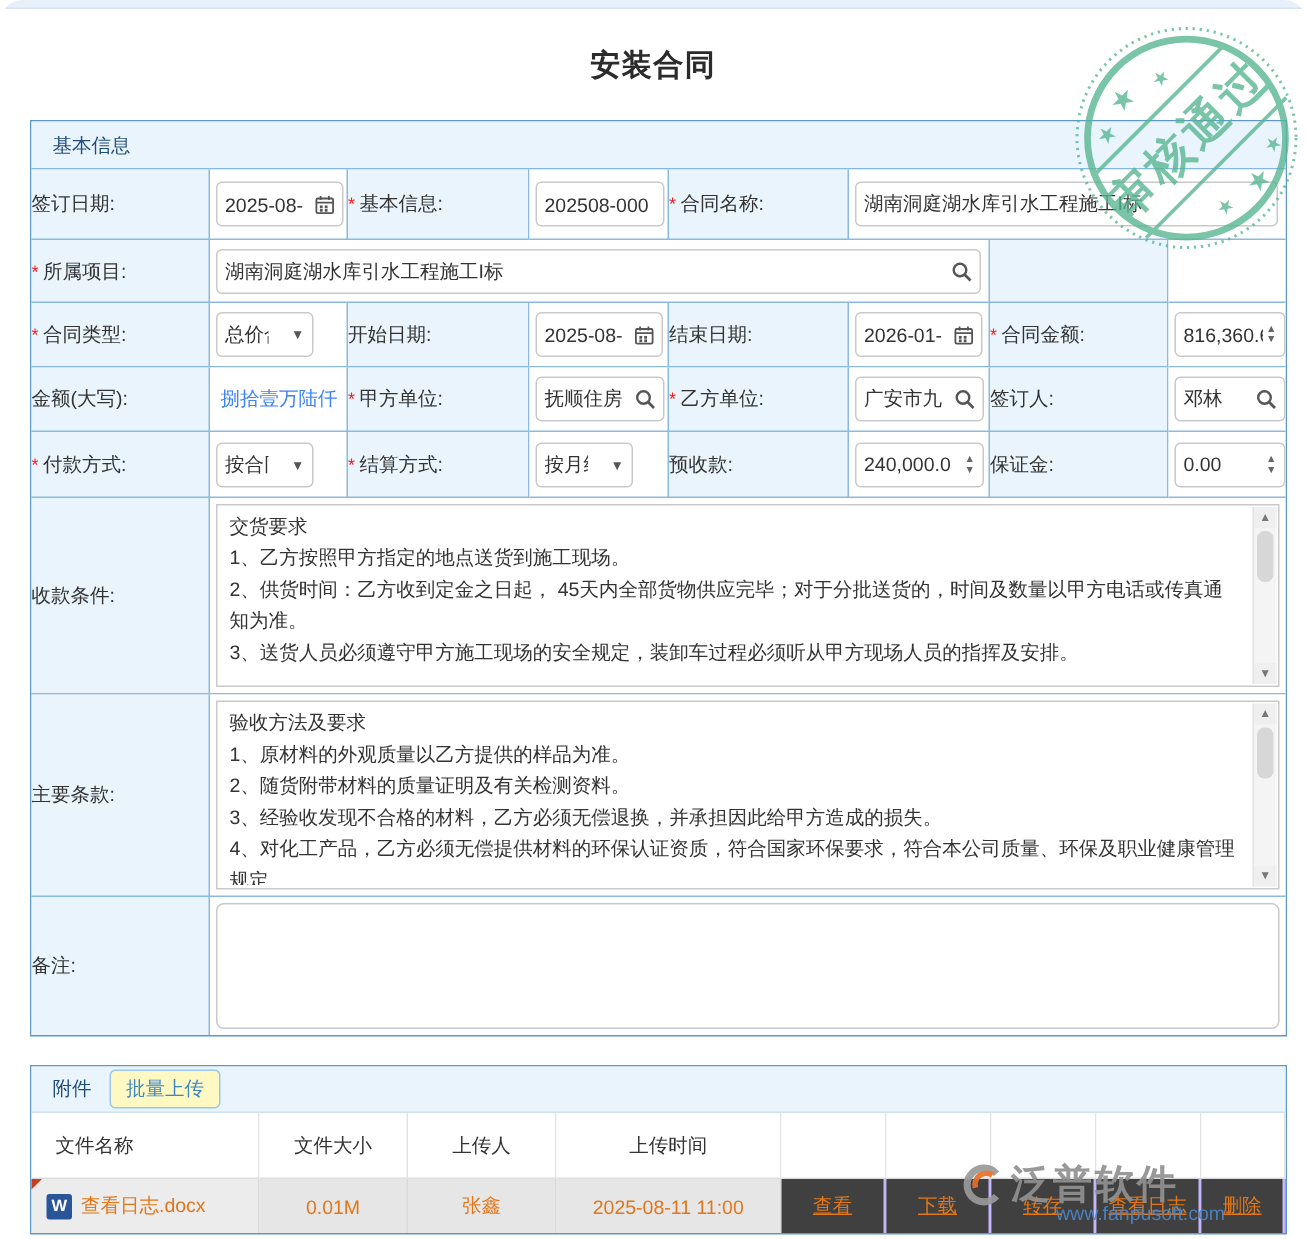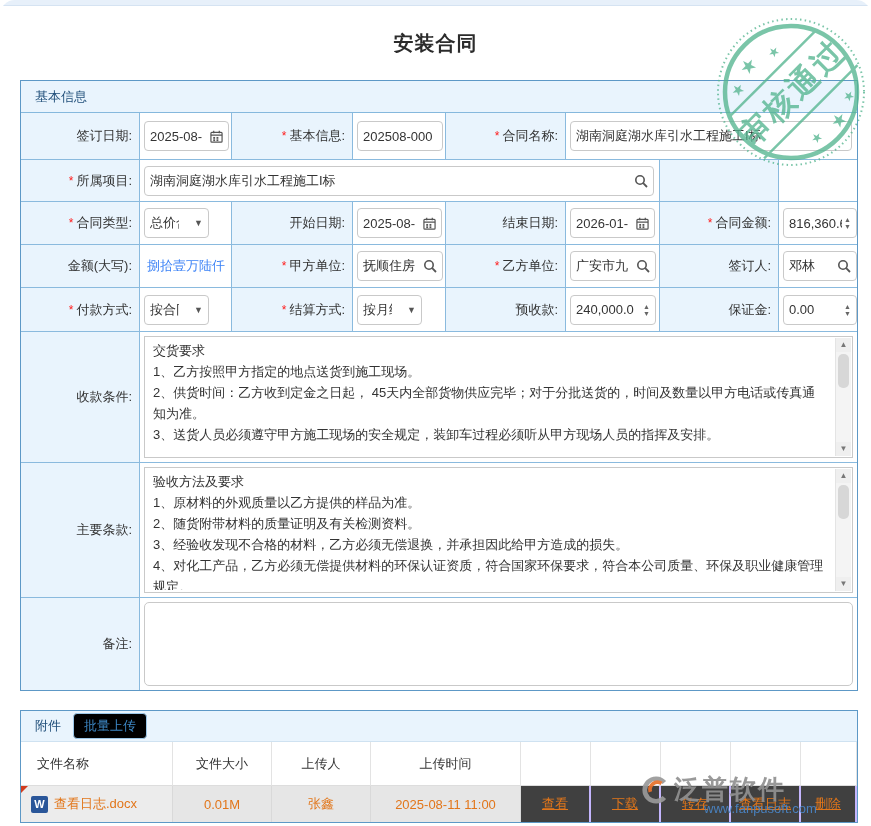--- a/index.html
+++ b/index.html
@@ -18,21 +18,21 @@
   .basic { top:80px; }
   .sec-h { height:32px; line-height:31px; background:#e9f4fd; color:#1f4e79;
            padding-left:14px; font-size:13px; border-bottom:1px solid #85b8dd; }
 
   .bgrid { display:grid; width:836px;
            grid-template-columns:119px 92px 121px 93px 120px 94px 119px 78px;
            grid-template-rows:47px 42px 43px 43px 44px 131px 135px 92px; }
   .c { border-right:1px solid #8abade; border-bottom:1px solid #8abade; overflow:hidden; }
   .nr { border-right:none; }
   .nb { border-bottom:none; }
-  .lbl { background:#e9f4fd; display:flex; align-items:center; justify-content:flex-end;
+  .lbl { background:#e9f4fd; display:flex; align-items:center; 
          padding-right:7px; font-size:13px; color:#333; white-space:nowrap; }
   .fld { background:#fff; display:flex; align-items:center; padding-left:4px; position:relative; }
   .s3 { grid-column:span 3; } .s5 { grid-column:span 5; } .s7 { grid-column:span 7; }
   .req { color:#ff1a1a; font-size:12px; margin-right:3px; }
 
   .ibox { border:1px solid #c9c9c9; border-radius:4px; background:#fff; height:30px;
           display:flex; align-items:center; padding:0 5px; font-size:13px; color:#333;
           white-space:nowrap; overflow:hidden; }
   .ibox .val { flex:1; overflow:hidden; white-space:nowrap; }
   .w-date { width:85px; } .w-no { width:86px; } .w-name { width:282px; }
@@ -56,21 +56,21 @@
   .sb i { position:absolute; left:0; width:100%; text-align:center; font-style:normal;
           font-size:8px; color:#777; height:14px; line-height:14px; background:#efefef; }
   .sb i.up { top:0; } .sb i.dn { bottom:0; }
   .sb .thumb { position:absolute; left:2px; top:16px; width:11px; height:34px;
                background:#d7d7d7; border-radius:5px; }
 
   
   .attach { top:710px; }
   .at-head { height:31px; background:#e9f4fd; display:flex; align-items:center;
              padding-left:14px; font-size:13px; color:#1f4e79; border-bottom:1px solid #cfe2f1; }
-  .btn-batch { margin-left:12px; background:#000000; border:1px solid #9cc7e8; color:#3d87c4;
+  .btn-batch { margin-left:12px; background:#fef9c3; border:1px solid #9cc7e8; color:#3d87c4;
                font-size:13px; border-radius:4px; padding:3px 10px; cursor:pointer; }
   .agrid { display:grid; width:836px;
            grid-template-columns:152px 99px 99px 150px 70px 70px 70px 70px 56px; }
   .ah { height:44px; background:#fff; border-right:1px solid #e3e3e3; border-bottom:1px solid #ddd;
         display:flex; align-items:center; justify-content:center; font-size:13px; color:#333; }
   .ah.first { justify-content:flex-start; padding-left:16px; }
   .ad { height:36px; display:flex; align-items:center; justify-content:center;
         font-size:13px; position:relative; }
   .ad.gray { background:#e6e6e6; border-right:1px solid #d9d9d9; }
   .ad.white { background:#404040; border-right:2px solid #c4b5fd; }

